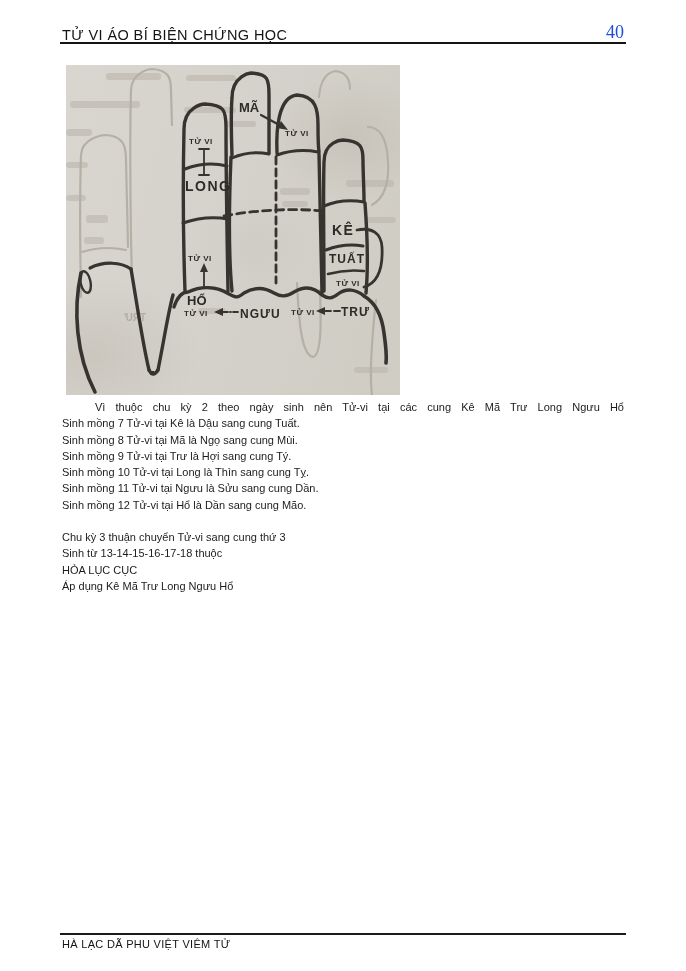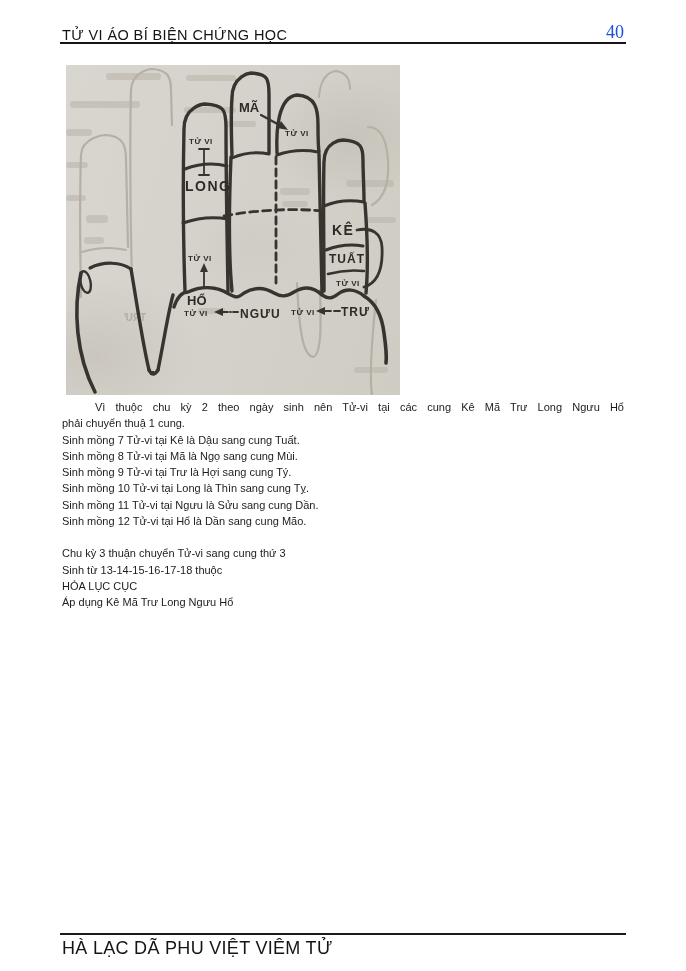--- a/index.html
+++ b/index.html
@@ -31,21 +31,21 @@
   .lbl-md{font-size:12px;letter-spacing:1px;}
   .lbl-lg{font-size:14px;letter-spacing:1.5px;}
   .glbl{fill:#aaa59b;font-family:"Liberation Sans",sans-serif;font-weight:bold;opacity:.8;}
   
   .bodytext{position:absolute;left:62px;top:399px;width:562px;font-size:11px;line-height:16.3px;}
   .p-first{padding-left:33px;text-align:justify;text-align-last:justify;}
   .indented{}
   .gap{height:16px;}
   
   .ftr-rule{position:absolute;top:933px;left:60px;width:566px;height:2px;background:#1a1a1a;}
-  .ftr-text{position:absolute;top:938px;left:62px;font-size:18px;letter-spacing:.3px;color:#141414;}
+  .ftr-text{position:absolute;top:938px;left:62px;font-size:11px;letter-spacing:.3px;color:#141414;}
 </style>
 </head>
 <body>
 
 <div class="page">
 
   <div class="hdr">
     <span class="hdr-title">TỬ VI ÁO BÍ BIỆN CHỨNG HỌC</span>
     <span class="hdr-page">40</span>
   </div>
@@ -146,21 +146,20 @@
         <text class="lbl lbl-sm" x="118" y="251">TỬ VI</text>
         <text class="lbl lbl-md" x="174" y="253">NGƯU</text>
         <text class="lbl lbl-sm" x="225" y="250">TỬ VI</text>
         <text class="lbl lbl-md" x="275" y="251">TRƯ</text>
       </g>
     </svg>
   </div>
 
   <div class="bodytext">
     <div class="p-first">Vì thuộc chu kỳ 2 theo ngày sinh nên Tử-vi tại các cung Kê Mã Trư Long Ngưu Hổ</div>
-    <div>phải chuyển thuậ 1 cung.</div>
     <div class="indented">Sinh mồng 7 Tử-vi tại Kê là Dậu sang cung Tuất.</div>
     <div class="indented">Sinh mồng 8 Tử-vi tại Mã là Ngọ sang cung Mùi.</div>
     <div class="indented">Sinh mồng 9 Tử-vi tại Trư là Hợi sang cung Tý.</div>
     <div class="indented">Sinh mồng 10 Tử-vi tại Long là Thìn sang cung Tỵ.</div>
     <div class="indented">Sinh mồng 11 Tử-vi tại Ngưu là Sửu sang cung Dần.</div>
     <div class="indented">Sinh mồng 12 Tử-vi tại Hổ là Dần sang cung Mão.</div>
     <div class="gap"></div>
     <div class="indented">Chu kỳ 3 thuận chuyển Tử-vi sang cung thứ 3</div>
     <div class="indented">Sinh từ 13-14-15-16-17-18 thuộc</div>
     <div>HỎA LỤC CỤC</div>

